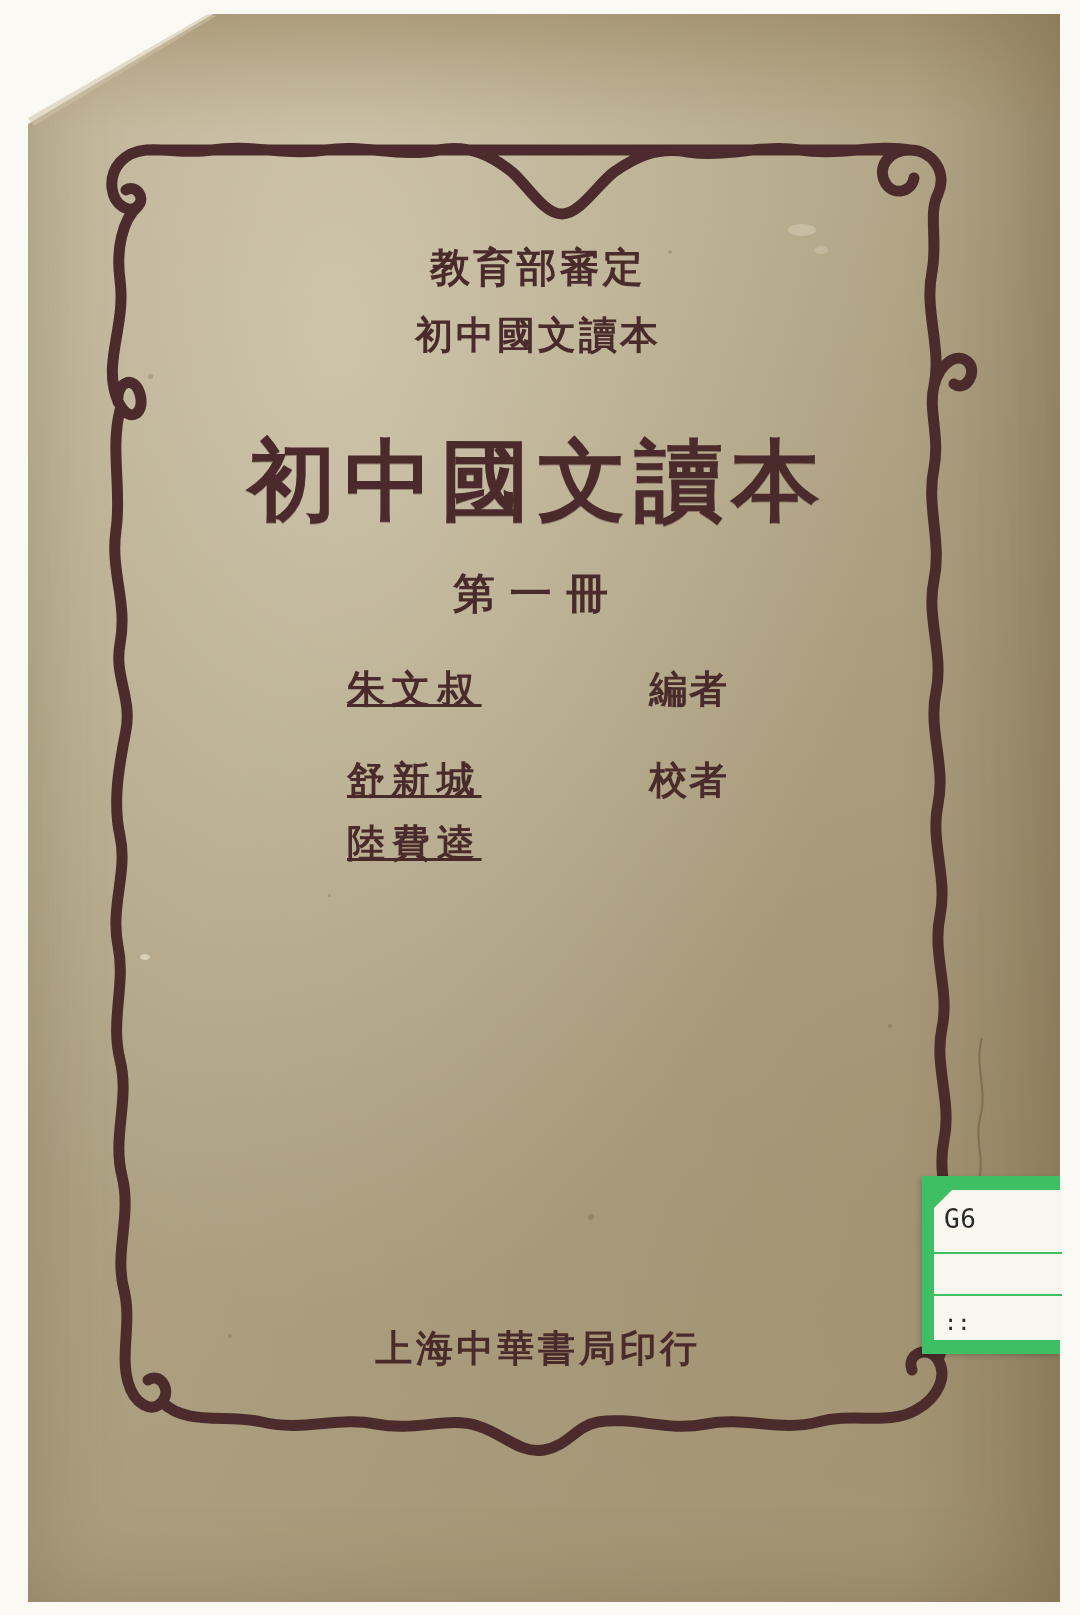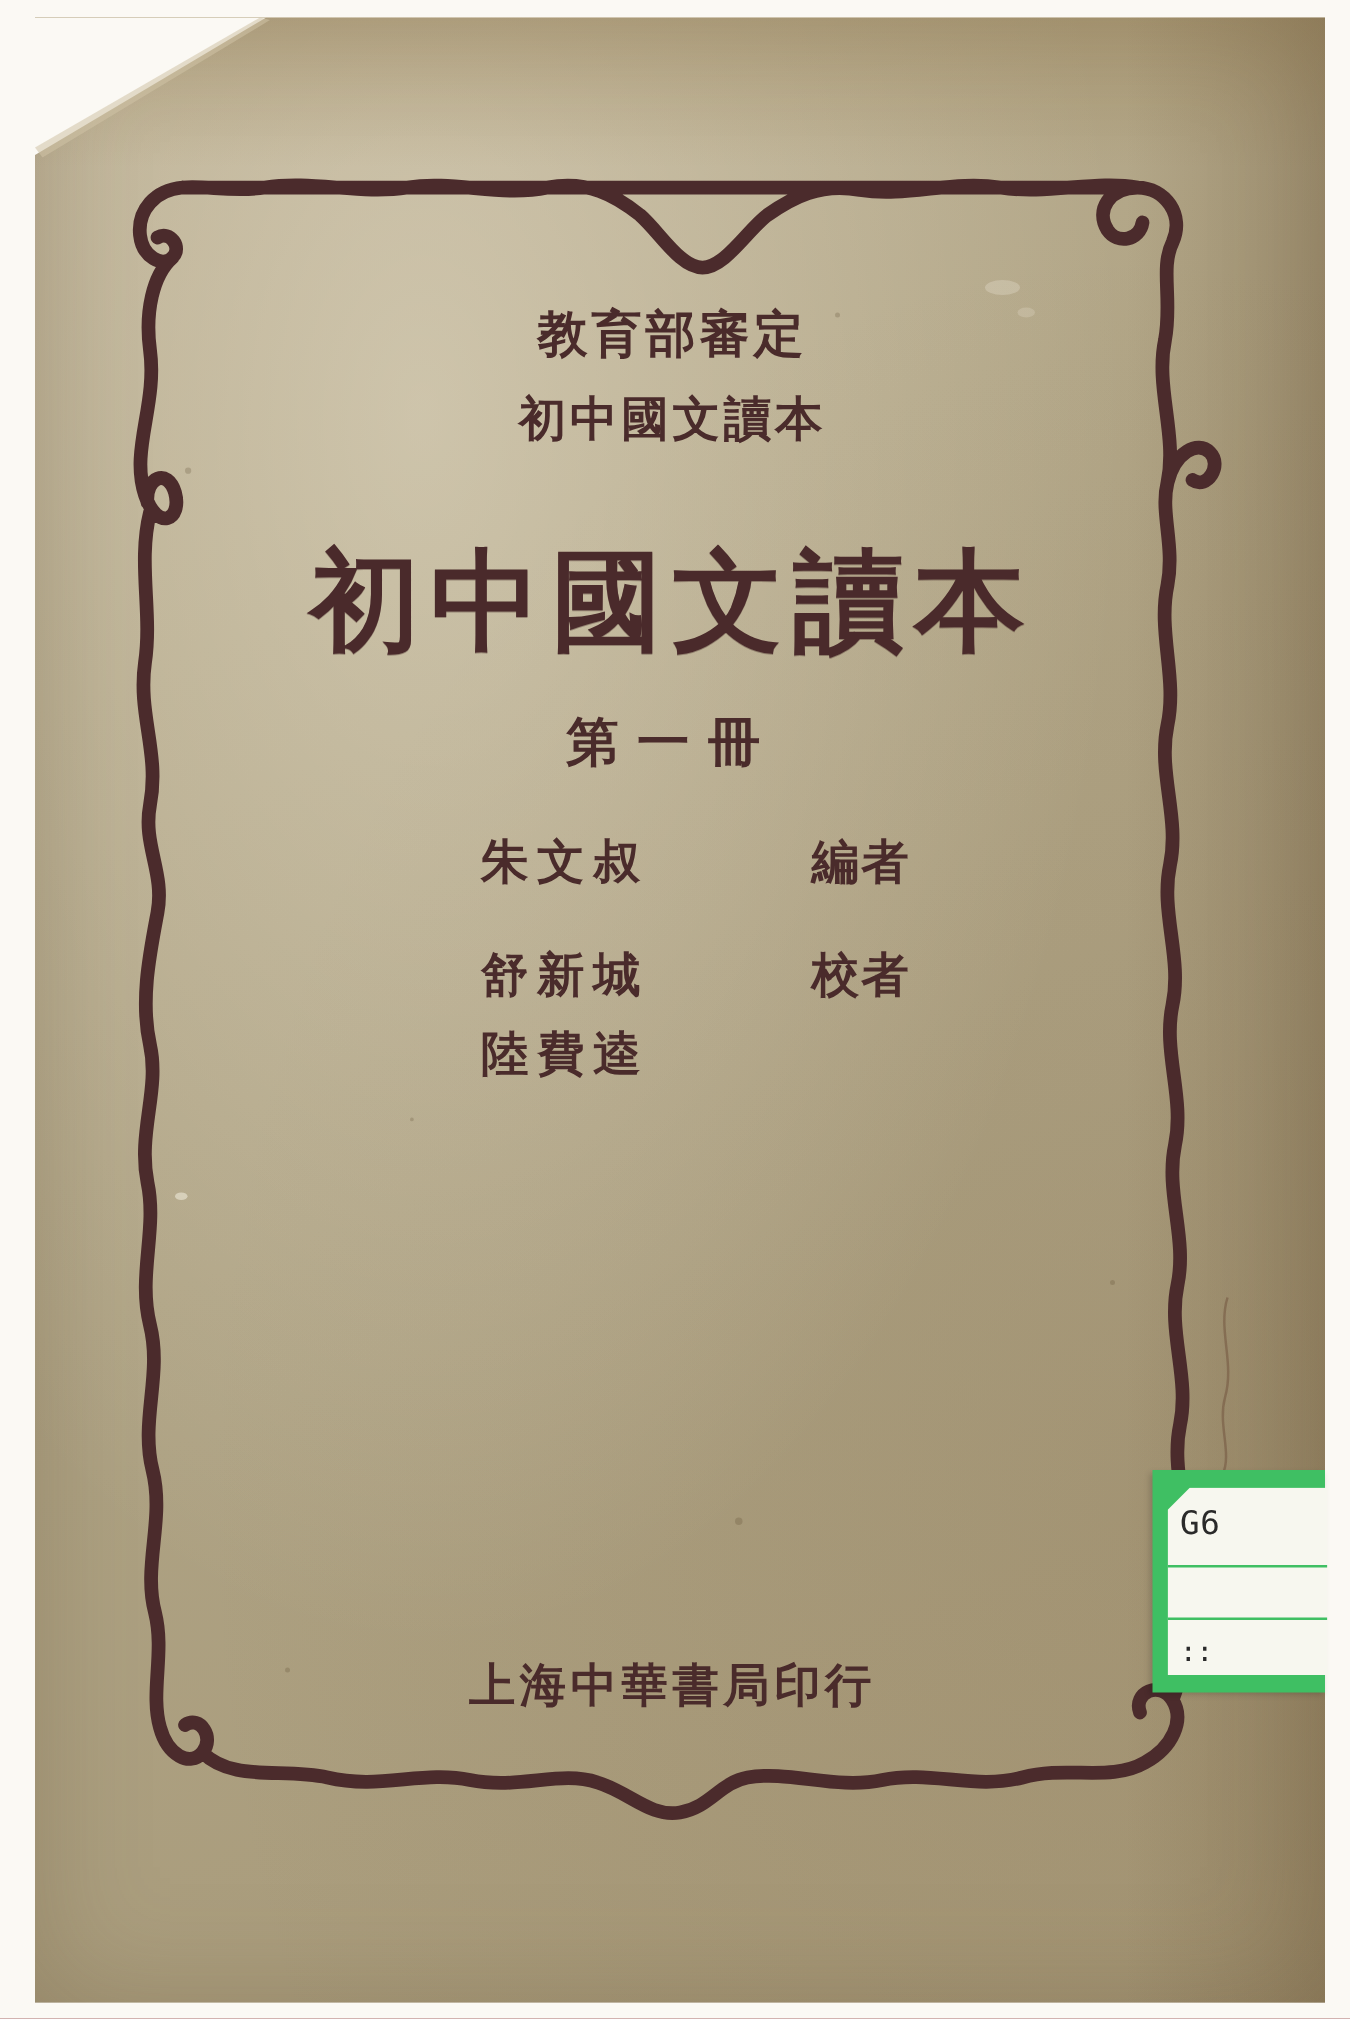--- a/index.html
+++ b/index.html
@@ -179,21 +179,21 @@
     display: flex;
     flex-direction: column;
     gap: 12px;
     min-width: 210px;
   }
   .credit-name {
     font-size: 38px;
     font-weight: 700;
     color: #4a2b2b;
     letter-spacing: .18em;
-    text-align: center;
+    text-decoration: underline;
   }
   .publisher {
     position: absolute;
     left: 0; right: 0;
     top: 1180px;
     text-align: center;
     font-size: 37px;
     font-weight: 700;
     letter-spacing: .10em;
     color: #4a2b2b;

